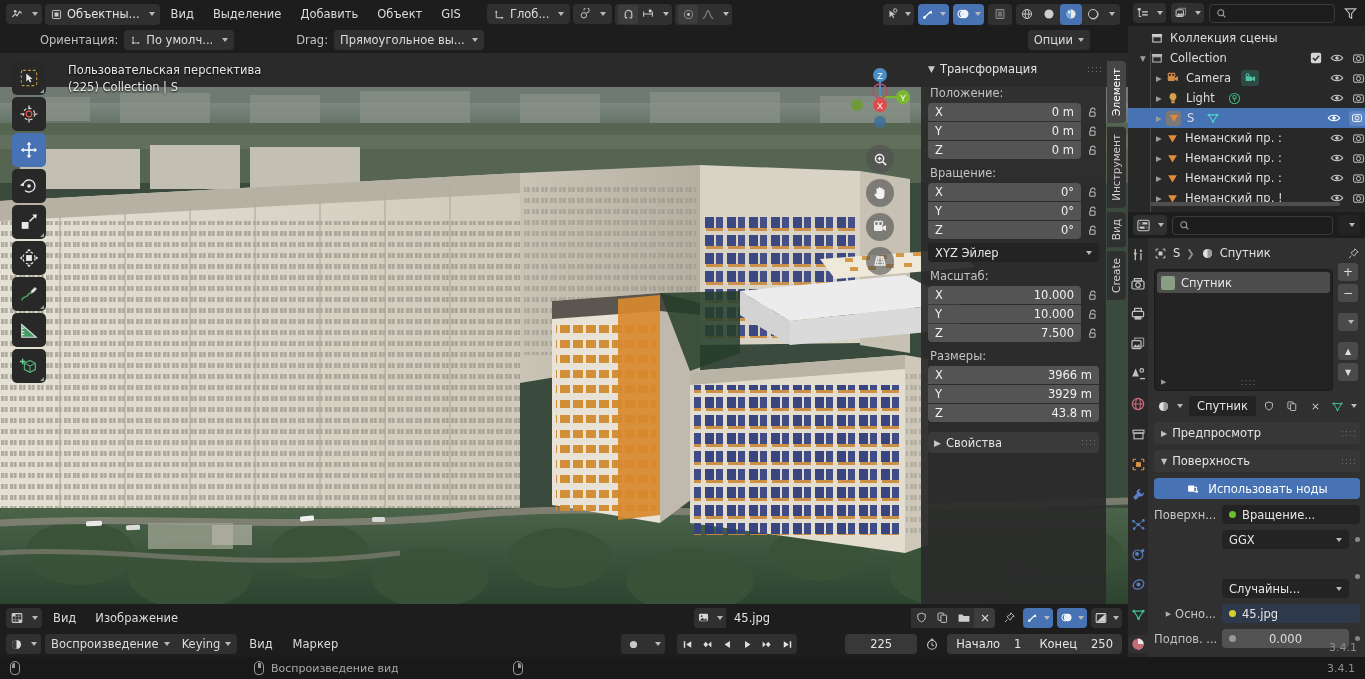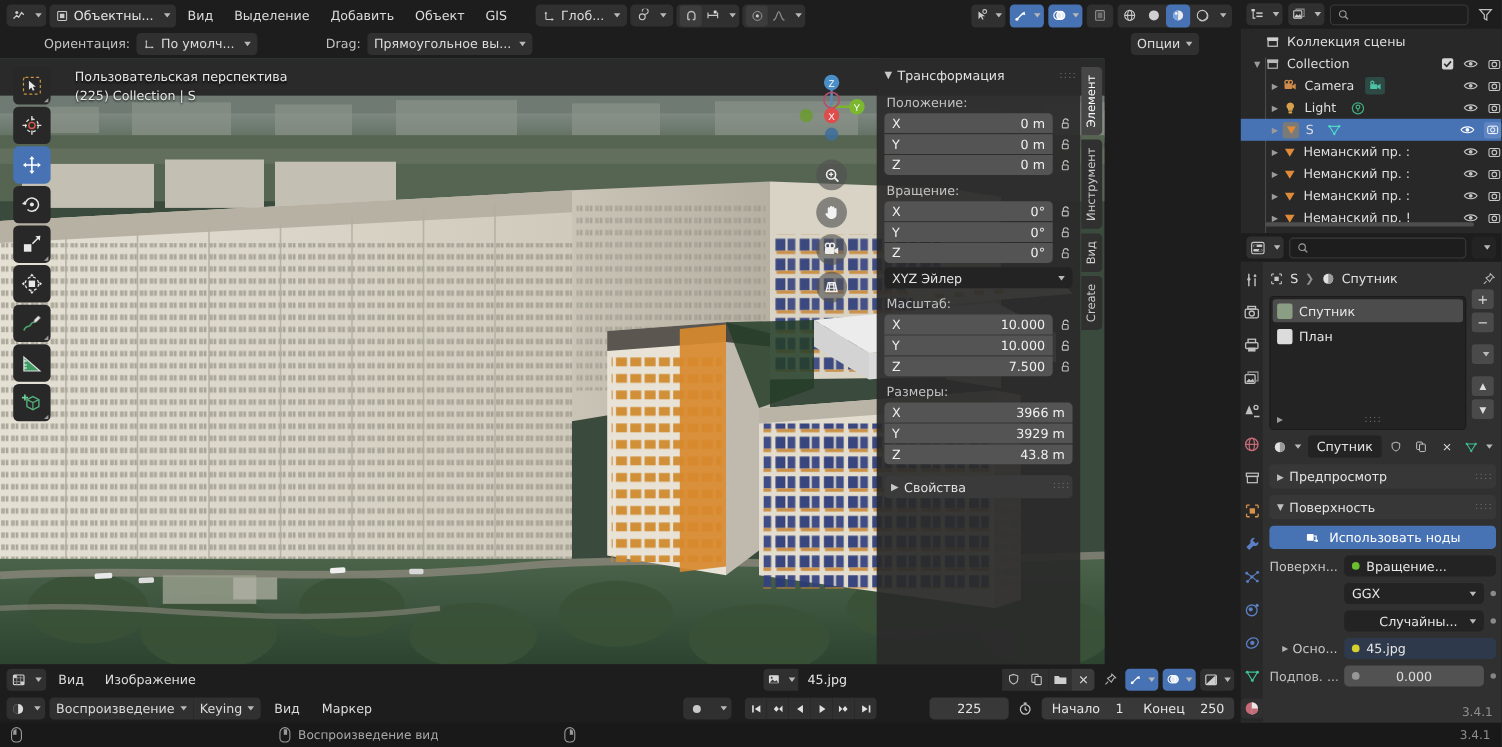--- a/index.html
+++ b/index.html
@@ -36,21 +36,21 @@
   
   #topbar { position: absolute; left: 0; top: 0; width: 1128px; height: 53px; background: #1d1d1d; }
   #row1 { position: absolute; left: 0; top: 2px; height: 24px; display: flex; align-items: center; gap: 3px; padding-left: 6px; }
   #row2 { position: absolute; left: 0; top: 28px; height: 24px; width: 1128px; display: flex; align-items: center; gap: 6px; padding-left: 40px; }
 
   .mode-box { display: flex; align-items: center; gap: 4px; background: #303030; border-radius: 4px; height: 21px; padding: 0 5px; }
 
   .tgl { width: 24px; height: 21px; border-radius: 4px; background: #303030; display:flex; align-items:center; justify-content:center; }
 
   
-  #viewport { position: absolute; left: 0; top: 53px; width: 1004px; height: 551px; overflow: hidden; background:#3a4a3c; }
+  #viewport { position: absolute; left: 0; top: 53px; width: 1128px; height: 551px; overflow: hidden; background:#3a4a3c; }
   #scene { position: absolute; inset: 0; }
 
   .vp-text { position: absolute; left: 68px; font-size: 11.5px; color: #e8e8e8; text-shadow: 0 1px 2px rgba(0,0,0,.9); }
 
   
   #tools { position: absolute; left: 12px; top: 8px; width: 34px; display: flex; flex-direction: column; gap: 2px; z-index: 6; }
   .tool { width: 34px; height: 34px; border-radius: 5px; background: #282828; display: flex; align-items: center; justify-content: center; position: relative; }
   .tool.sel { background: #4772b3; }
   .tool .corner { position: absolute; right: 2px; bottom: 2px; width: 0; height: 0;
      border-left: 4px solid transparent; border-bottom: 4px solid #9a9a9a; }
@@ -1390,24 +1390,20 @@
               </svg>
           </span>
         </div>
 
         <div style="display:flex;gap:5px;">
           <div class="matlist" style="flex:1;">
             <div class="mrow sel">
               <span class="swatch" style="background:#8a9e84;"></span>
               <span>Спутник</span>
             </div>
-            <div class="mrow" style="padding-left:6px;">
-              <span class="swatch" style="background:#dcdcdc;"></span>
-              <span>План</span>
-            </div>
             <div style="position:absolute;left:6px;bottom:4px;display:flex;align-items:center;width:calc(100% - 12px);">
               <span style="color:#9a9a9a;font-size:7px;">▶</span>
               <span class="grip" style="margin:0 auto;">::::</span>
             </div>
           </div>
           <div style="width:22px;display:flex;flex-direction:column;gap:3px;">
             <div class="sbtn">+</div>
             <div class="sbtn">−</div>
             <div class="sbtn" style="margin-top:8px;">
               <span class="chev" style="display:flex;align-items:center;margin-left:0;"></span>
@@ -1496,21 +1492,21 @@
           <span class="lbl"></span>
           <span class="pfield" style="justify-content:space-between;">
             <span>GGX</span>
             <span class="chev" style="display:flex;align-items:center;"></span>
           </span>
           <span class="tinydot"></span>
         </div>
 
         <div class="prow">
           <span class="lbl"></span>
-          <span class="pfield" style="justify-content:flex-end;">
+          <span class="pfield" style="justify-content:space-between;margin-top:24px;">
             <span>Случайны...</span>
             <span class="chev" style="display:flex;align-items:center;"></span>
           </span>
           <span class="tinydot"></span>
         </div>
 
         <div class="prow">
           <span class="lbl" style="display:flex;justify-content:flex-end;gap:4px;align-items:center;">
             <span style="font-size:7px;color:#b0b0b0;">▶</span>
             <span>Осно...</span>

